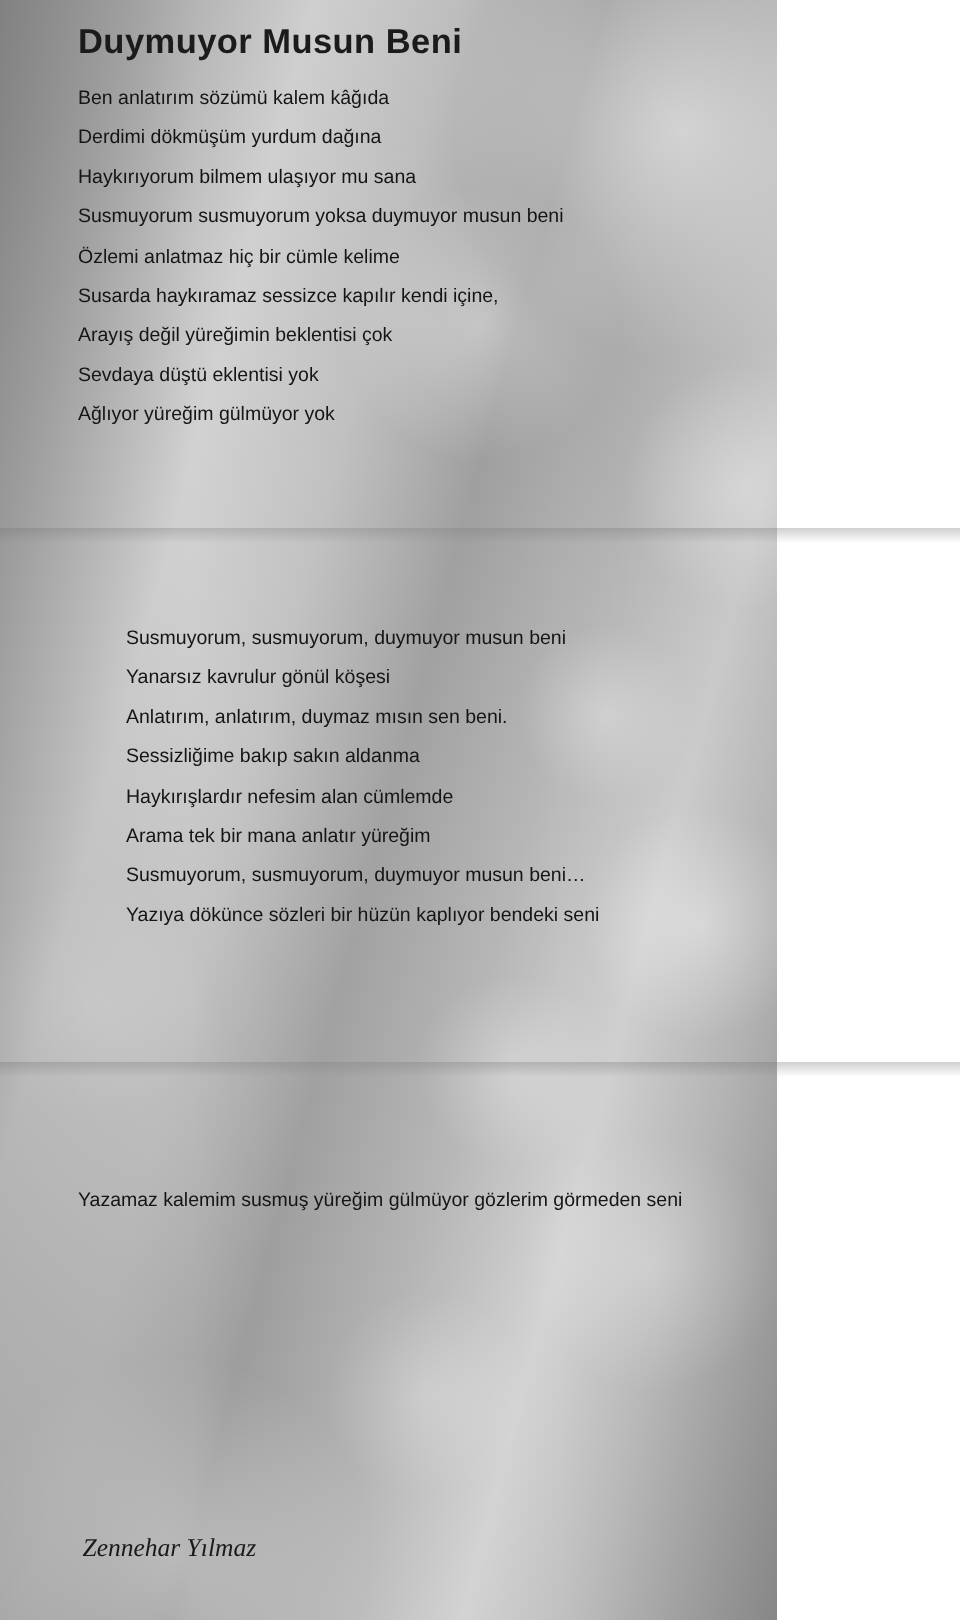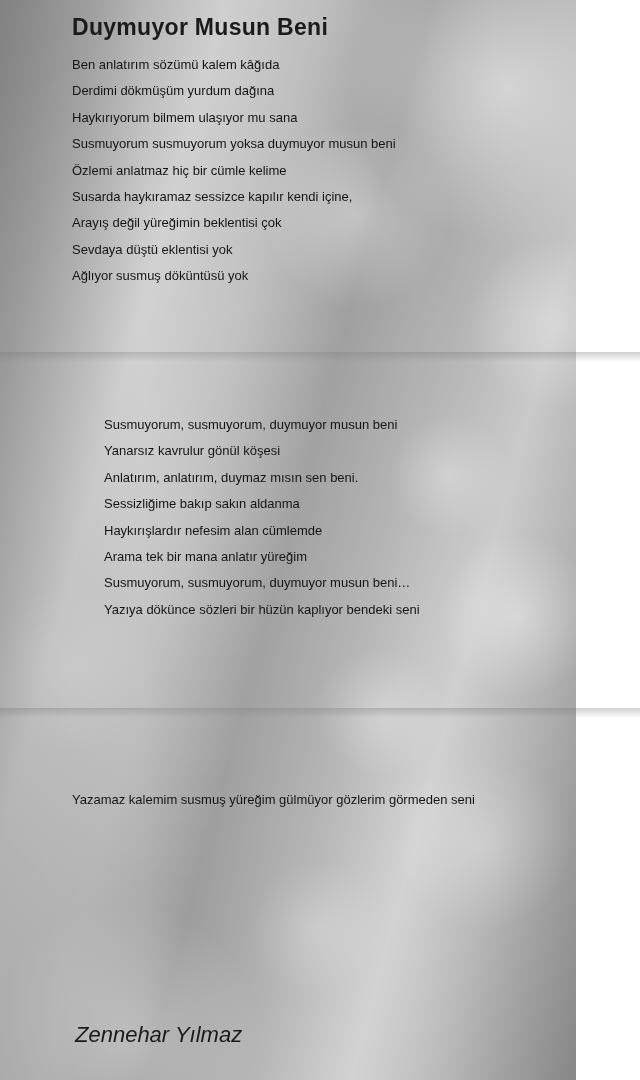--- a/index.html
+++ b/index.html
@@ -8,21 +8,21 @@
   }
   body {
     width: 640px;
     height: 1080px;
     font-family: "Liberation Sans", sans-serif;
     overflow: hidden;
   }
 
   .poem-card {
     position: relative;
-    width: 576px;
+    width: 518px;
     height: 1080px;
     box-sizing: border-box;
     background-color: #b9b9b9;
     background-image:
       radial-gradient(circle at 88% 8%, rgba(255,255,255,0.55) 0%, rgba(255,255,255,0.0) 14%),
       radial-gradient(circle at 62% 20%, rgba(255,255,255,0.35) 0%, rgba(255,255,255,0.0) 10%),
       radial-gradient(circle at 96% 30%, rgba(255,255,255,0.40) 0%, rgba(255,255,255,0.0) 9%),
       radial-gradient(circle at 78% 44%, rgba(255,255,255,0.30) 0%, rgba(255,255,255,0.0) 8%),
       radial-gradient(circle at 90% 57%, rgba(255,255,255,0.45) 0%, rgba(255,255,255,0.0) 10%),
       radial-gradient(circle at 66% 66%, rgba(255,255,255,0.28) 0%, rgba(255,255,255,0.0) 8%),
@@ -33,21 +33,20 @@
       linear-gradient(105deg,
         #8f8f8f 0%,
         #a9a9a9 12%,
         #cfcfcf 26%,
         #bdbdbd 38%,
         #9c9c9c 50%,
         #b4b4b4 62%,
         #d3d3d3 74%,
         #bcbcbc 84%,
         #8d8d8d 100%);
-    padding-left: 20px;
   }
 
   
   .seam {
     position: absolute;
     left: 0;
     width: 640px;
     height: 10px;
     background: linear-gradient(to bottom, rgba(120,120,120,0.35), rgba(255,255,255,0.0));
     pointer-events: none;
@@ -94,23 +93,23 @@
     font-weight: normal;
     color: #151515;
     line-height: 26.4px;
     white-space: nowrap;
   }
 
   .author {
     position: absolute;
     left: 55px;
     top: 1022px;
-    font-family: Liberation Sans, sans-serif;
+    font-family: Liberation Serif, serif;
     font-style: italic;
-    font-size: 22px;
+    font-size: 17px;
     color: #1a1a1a;
   }
 </style>
 </head>
 <body>
 
 <div class="poem-card">
   <div class="seam s1"></div>
   <div class="seam s2"></div>
   <div class="vignette"></div>
@@ -120,21 +119,21 @@
 
     <div class="stanza stanza-1">
       <div class="line">Ben anlatırım sözümü kalem kâğıda</div>
       <div class="line">Derdimi dökmüşüm yurdum dağına</div>
       <div class="line">Haykırıyorum bilmem ulaşıyor mu sana</div>
       <div class="line">Susmuyorum susmuyorum yoksa duymuyor musun beni</div>
       <div class="line">Özlemi anlatmaz hiç bir cümle kelime</div>
       <div class="line">Susarda haykıramaz sessizce kapılır kendi içine,</div>
       <div class="line">Arayış değil yüreğimin beklentisi çok</div>
       <div class="line">Sevdaya düştü eklentisi yok</div>
-      <div class="line">Ağlıyor susmuş döküntüsü yok</div>
+      <div class="line">Ağlıyor yüreğim gülmüyor yok</div>
     </div>
 
     <div class="stanza stanza-2">
       <div class="line">Susmuyorum, susmuyorum, duymuyor musun beni</div>
       <div class="line">Yanarsız kavrulur gönül köşesi</div>
       <div class="line">Anlatırım, anlatırım, duymaz mısın sen beni.</div>
       <div class="line">Sessizliğime bakıp sakın aldanma</div>
       <div class="line">Haykırışlardır nefesim alan cümlemde</div>
       <div class="line">Arama tek bir mana anlatır yüreğim</div>
       <div class="line">Susmuyorum, susmuyorum, duymuyor musun beni…</div>

